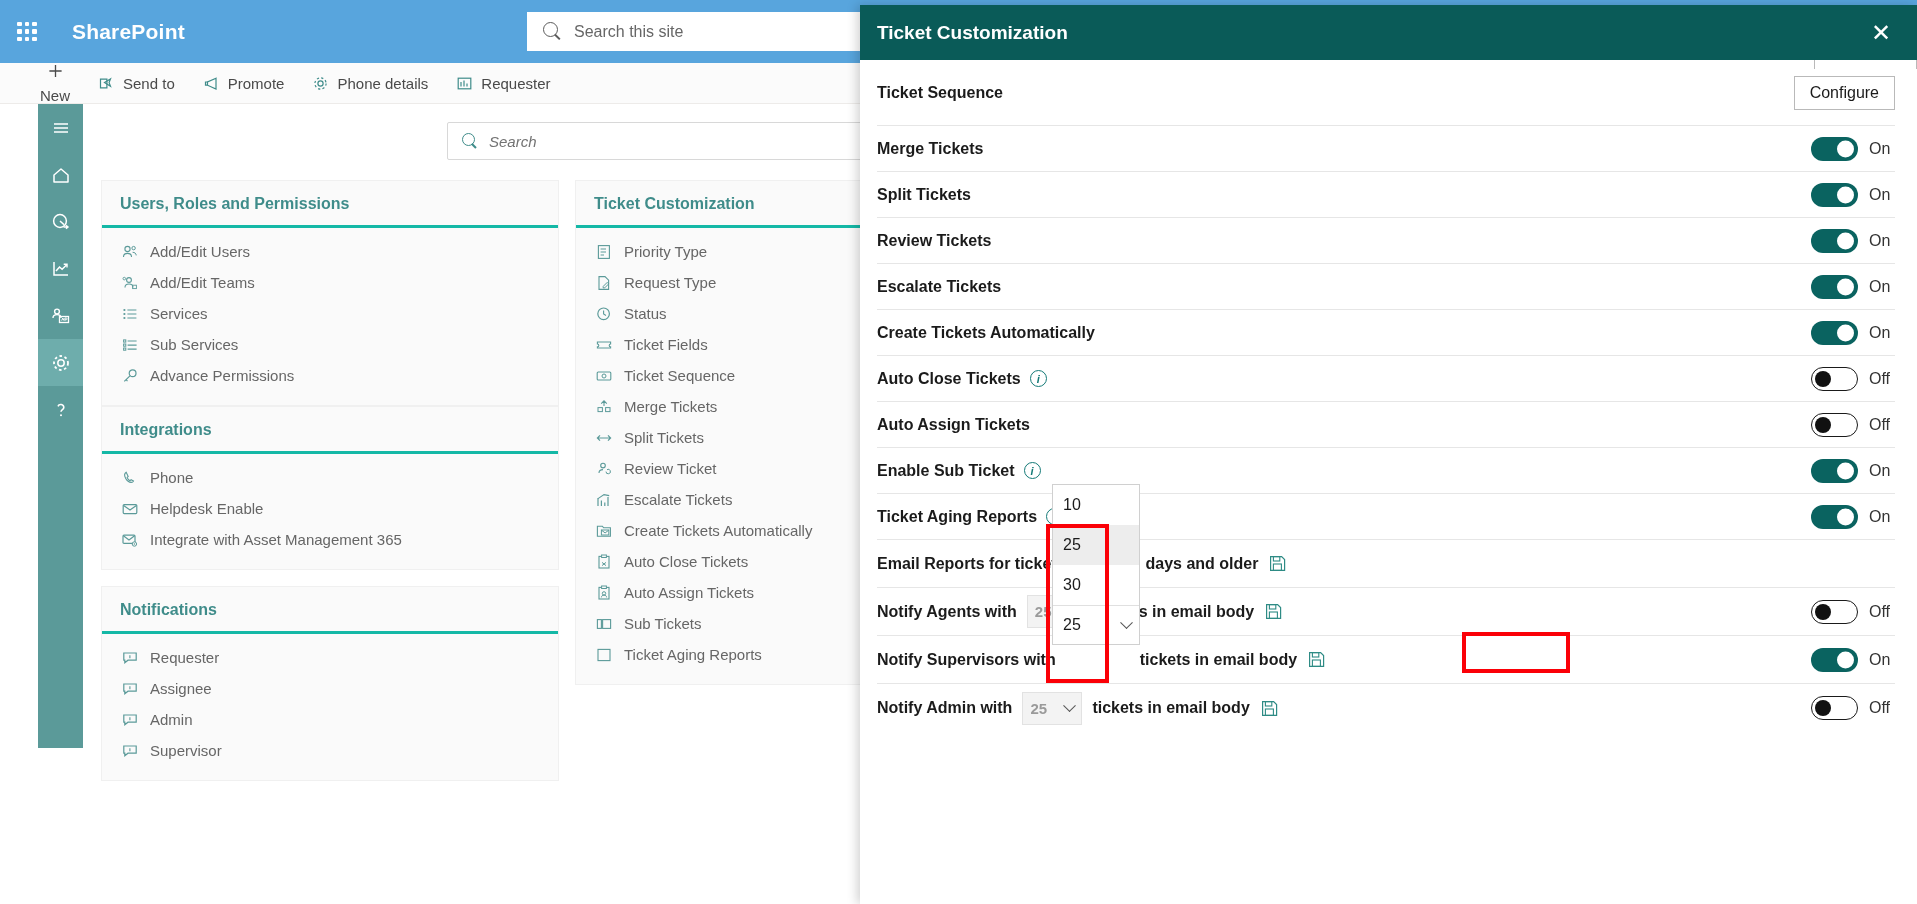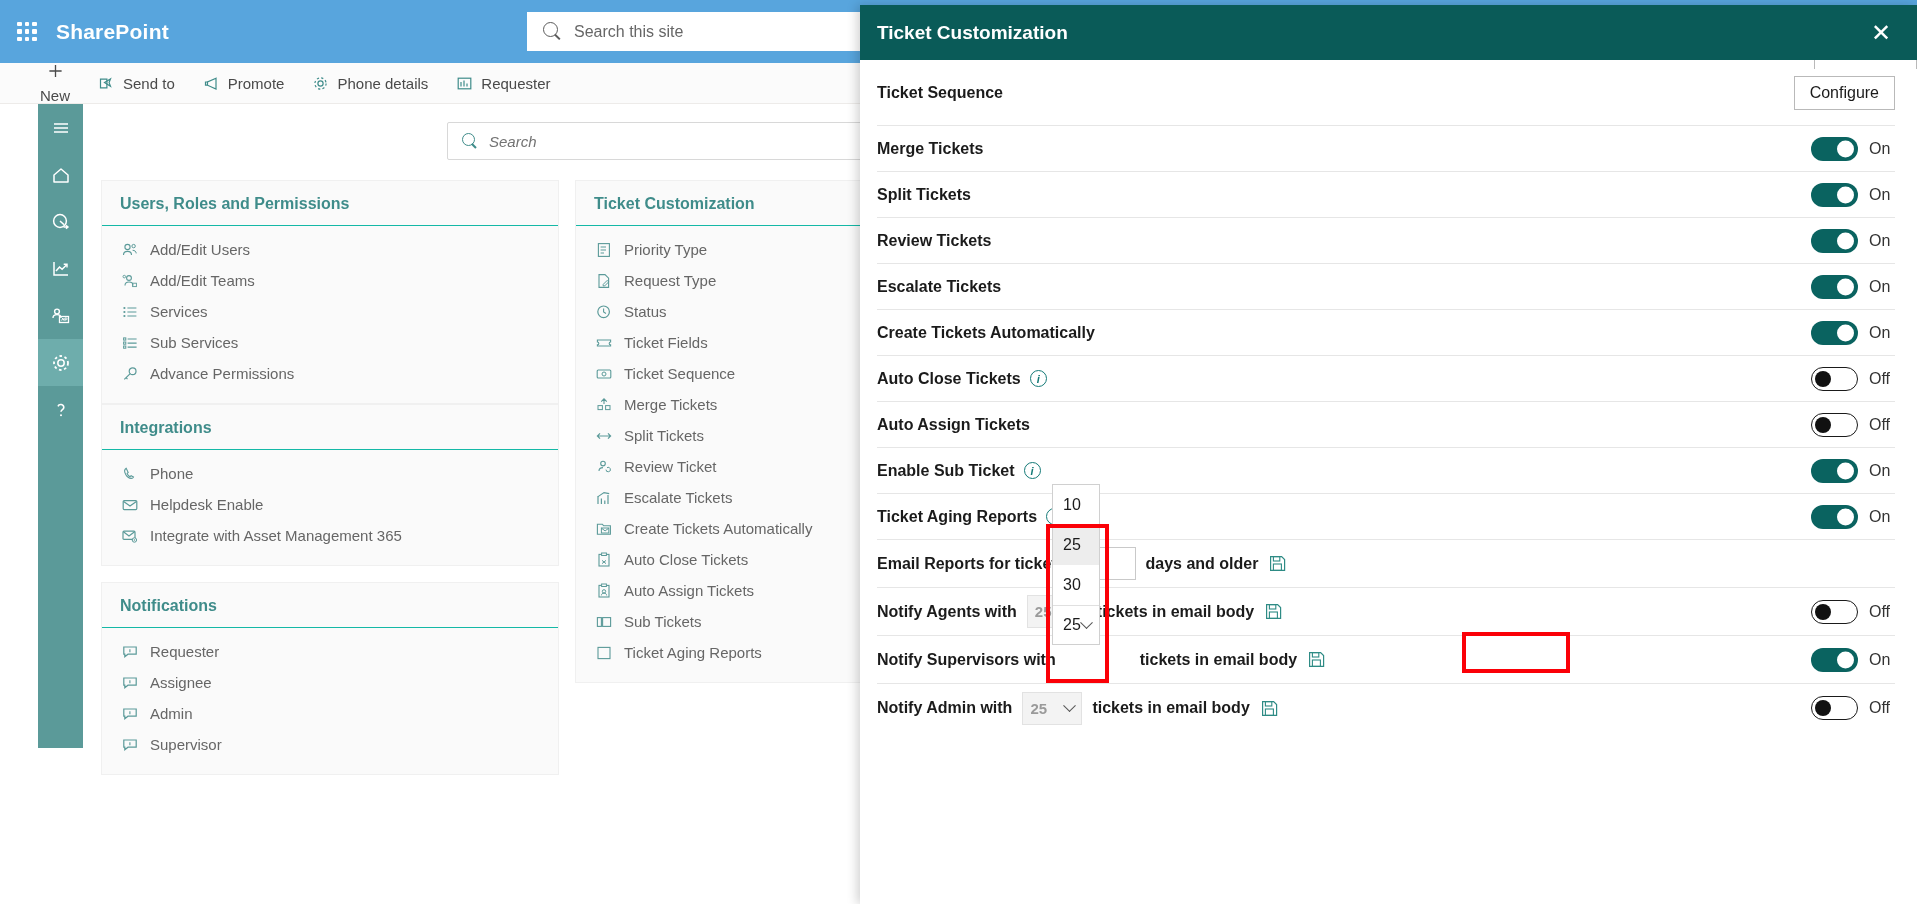--- a/index.html
+++ b/index.html
@@ -14,21 +14,21 @@
 
   
   .suitebar {
     position: absolute; top: 0; left: 0; width: 1917px; height: 63px;
     background: #58a5dd; display: flex; align-items: center;
   }
   .waffle { width: 30px; height: 30px; margin-left: 12px; margin-right: 8px;
             display: grid; grid-template-columns: repeat(3,1fr); grid-template-rows: repeat(3,1fr);
             gap: 3px; padding: 5px; cursor: pointer; }
   .waffle i { background: #ffffff; border-radius: 1px; display:block; }
-  .sp-brand { color: #fff; font-size: 21px; font-weight: bold; letter-spacing: .2px; margin-left: 6px; }
+  .sp-brand { color: #fff; font-size: 21px; font-weight: bold; letter-spacing: .2px; margin-left: 22px; }
   .sp-search {
     position: absolute; left: 527px; top: 12px; width: 665px; height: 39px;
     background: #fff; display: flex; align-items: center; padding-left: 16px;
   }
   .sp-search .mag { width: 19px; height: 19px; position: relative; margin-right: 12px; }
   .sp-search .mag::before { content:""; position:absolute; width:13px; height:13px; border:1.6px solid #5c5c5c; border-radius:50%; left:0; top:0;}
   .sp-search .mag::after { content:""; position:absolute; width:7px; height:1.6px; background:#5c5c5c; transform:rotate(45deg); left:11px; top:14px;}
   .sp-search span { color: #666; font-size: 16px; }
 
   
@@ -64,21 +64,21 @@
   }
   .page-search .mag2 { width:17px; height:17px; position:relative; margin-right:10px; }
   .page-search .mag2::before{content:"";position:absolute;width:11px;height:11px;border:1.6px solid #3f8c8a;border-radius:50%;left:0;top:0;}
   .page-search .mag2::after{content:"";position:absolute;width:6px;height:1.6px;background:#3f8c8a;transform:rotate(45deg);left:9px;top:12px;}
   .page-search span { color: #737373; font-size: 15px; }
 
   .cards { position: absolute; left: 18px; top: 76px; display: flex; gap: 16px; }
   .card { width: 458px; background: #fafafa; border: 1px solid #f0f0f0; }
   .card-head {
     color: #3f8c8a; font-size: 16px; font-weight: bold; padding: 14px 18px 12px 18px;
-    border-bottom: 1px solid #14b8a6;
+    border-bottom: 3px solid #14b8a6;
   }
   .card-list { padding: 8px 0 14px 0; }
   .card-row {
     display: flex; align-items: center; gap: 11px;
     padding: 5px 18px; color: #666; font-size: 15px; cursor: pointer; height: 31px;
   }
   .card-row .ico { width: 19px; height: 19px; flex: 0 0 19px; display:flex; align-items:center; justify-content:center; }
 
   
   .panel {
@@ -127,21 +127,21 @@
     display: flex; align-items: center; justify-content: space-between; padding: 0 7px;
     color: #9a9a9a; font-size: 15px; cursor: pointer;
   }
   .mini-select.framed { background:#fff; border:1px solid #c9c9c9; color:#1b1b1b; }
   .chev { width: 9px; height: 9px; border-right: 1.5px solid #555; border-bottom: 1.5px solid #555;
           transform: rotate(45deg) translate(-2px,-2px); }
   .save-ico { cursor: pointer; display: flex; align-items: center; }
 
   
   .dropdown {
-    position: absolute; left: 192px; top: 424px; width: 48px;
+    position: absolute; left: 192px; top: 424px; width: 88px;
     background: #fff; border: 1px solid #d0d0d0; z-index: 30;
   }
   .dd-opt { height: 40px; display: flex; align-items: center; padding-left: 10px;
             font-size: 16px; color: #1b1b1b; cursor: pointer; }
   .dd-opt.hl { background: #ededed; }
   .dd-sel { height: 39px; display: flex; align-items: center; justify-content: space-between;
             padding: 0 8px 0 10px; font-size: 16px; color: #1b1b1b; border-top: 1px solid #e0e0e0;
             cursor: pointer; }
 
   .redbox { position: absolute; border: 4px solid #fb0007; z-index: 40; pointer-events: none; }

